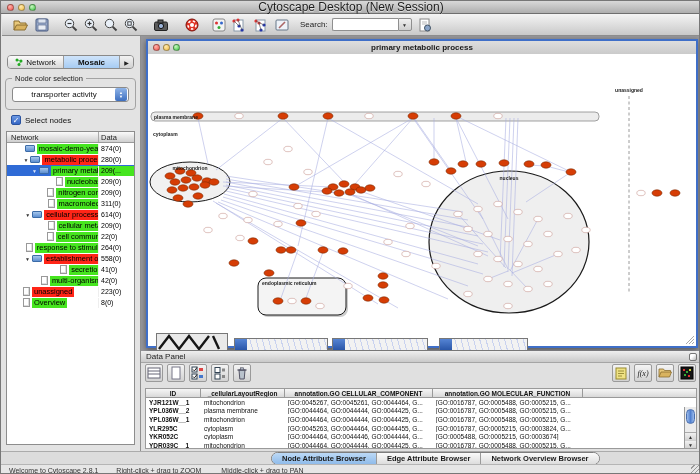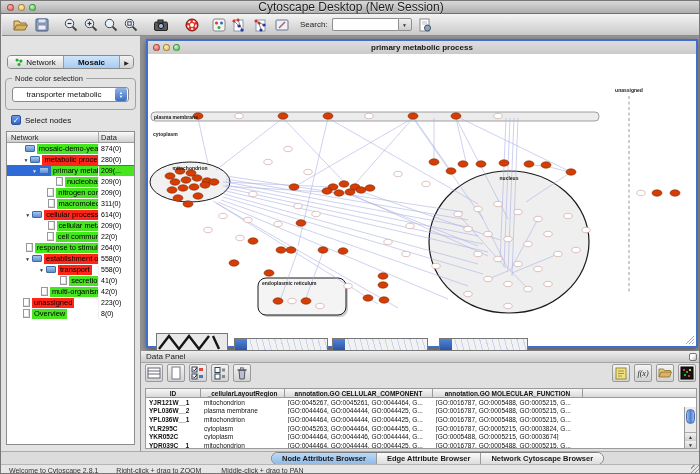--- a/index.html
+++ b/index.html
@@ -243,21 +243,21 @@
         <span>Network</span>
       </span>
       <span class="cp-tab active">
         <span>Mosaic</span>
       </span>
       <span class="cp-tab-arrow">▶</span>
     </div>
     <div class="groupbox">
       <span class="group-label">Node color selection</span>
       <div class="aqua-select">
-        <span class="val">transporter metabolic</span>
+        <span class="val">transporter activity</span>
         <span class="aqua-stepper">
             <span>▲</span>
             <span>▼</span>
           </span>
       </div>
     </div>
     <div class="checkrow">
       <span class="checkbox">✓</span>
       <span class="checklabel">Select nodes</span>
     </div>
@@ -335,27 +335,20 @@
             <span class="texp"></span>
             <span class="tfile"></span>
             <span class="tlabel green">response to stimul</span>
             <span class="tcount">264(0)</span>
           </div>
           <div class="trow">
             <span class="tind" style="width: 20px;"></span>
             <span class="texp">▼</span>
             <span class="tfolder"></span>
             <span class="tlabel red">establishment of lo</span>
-            <span class="tcount">558(0)</span>
-          </div>
-          <div class="trow">
-            <span class="tind" style="width: 30px;"></span>
-            <span class="texp">▼</span>
-            <span class="tfolder"></span>
-            <span class="tlabel red">transport</span>
             <span class="tcount">558(0)</span>
           </div>
           <div class="trow">
             <span class="tind" style="width: 54px;"></span>
             <span class="texp"></span>
             <span class="tfile"></span>
             <span class="tlabel green">secretion</span>
             <span class="tcount">41(0)</span>
           </div>
           <div class="trow">
@@ -701,21 +694,21 @@
             </span>
         </div>
       </div>
     </div>
   </div>
 
   <div class="tabstrip">
     <div class="pill">
         <span class="ptab active">Node Attribute Browser</span>
         <span class="ptab">Edge Attribute Browser</span>
-        <span class="ptab">Network Cytoscape Browser</span>
+        <span class="ptab">Network Overview Browser</span>
       </div>
   </div>
 
   <div class="statusbar">
     <span class="s0">Welcome to Cytoscape 2.8.1</span>
     <span class="s1">Right-click + drag to ZOOM</span>
     <span class="s2">Middle-click + drag to PAN</span>
     <span class="grip"></span>
   </div>
 

